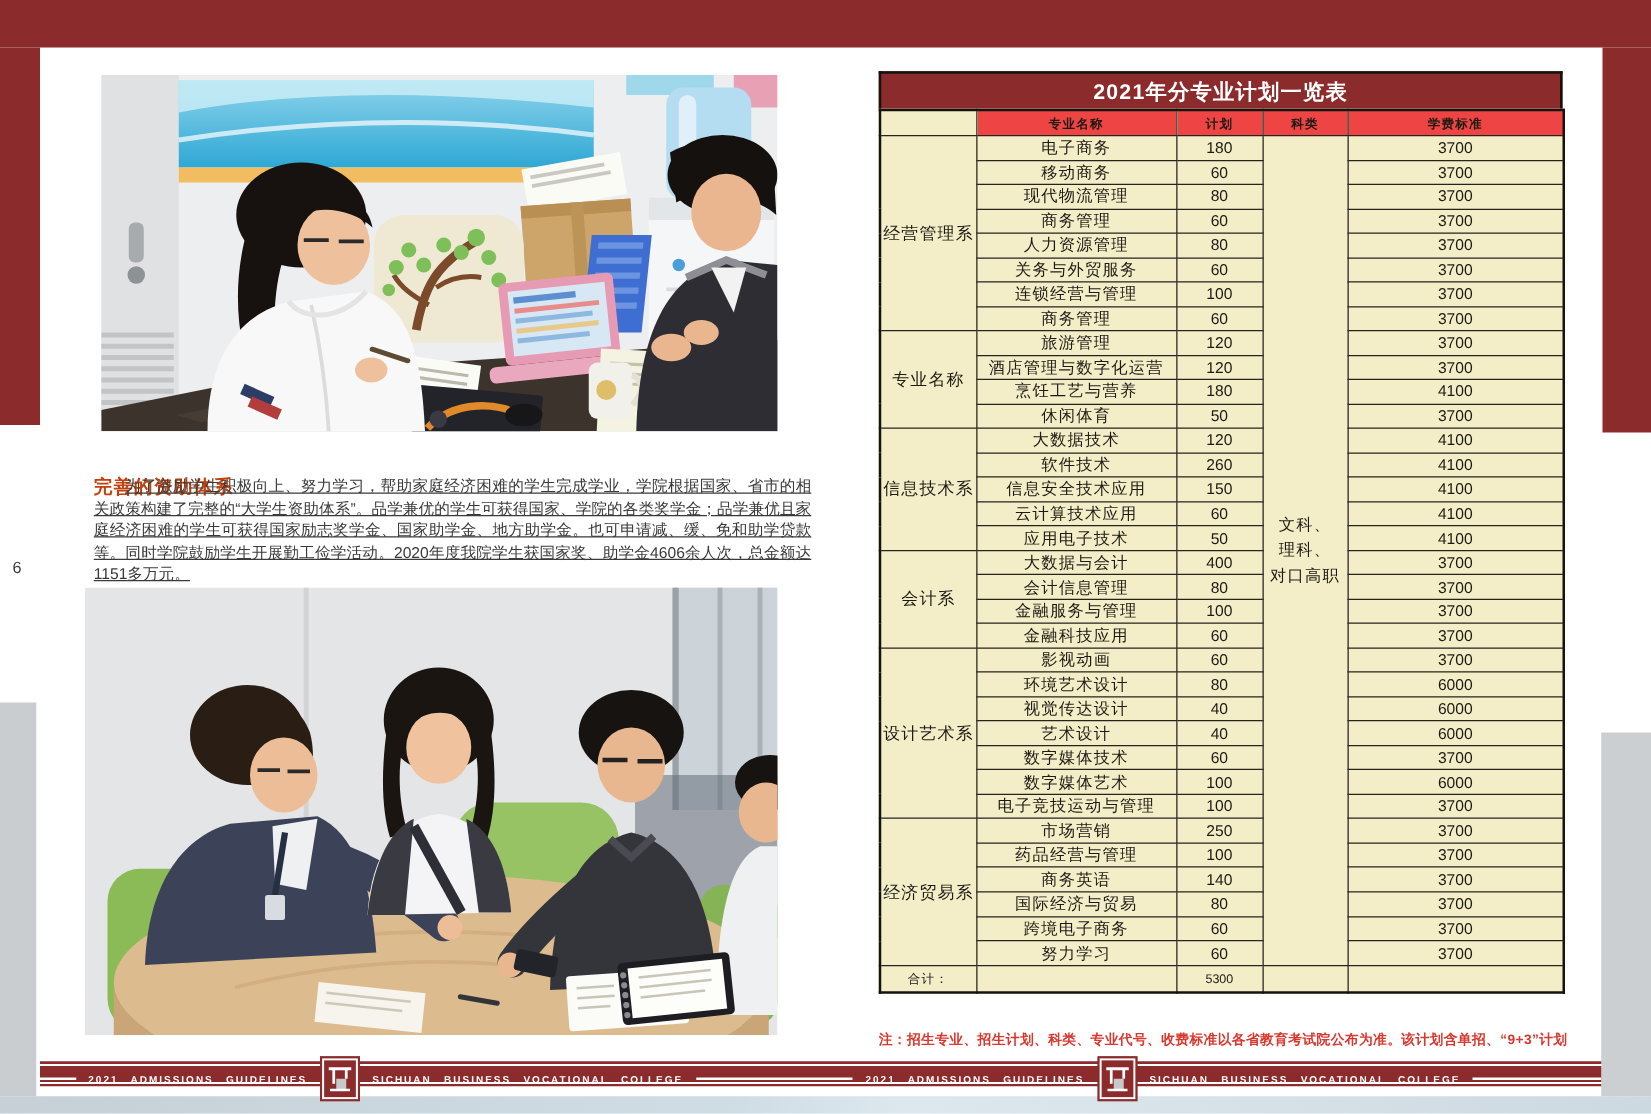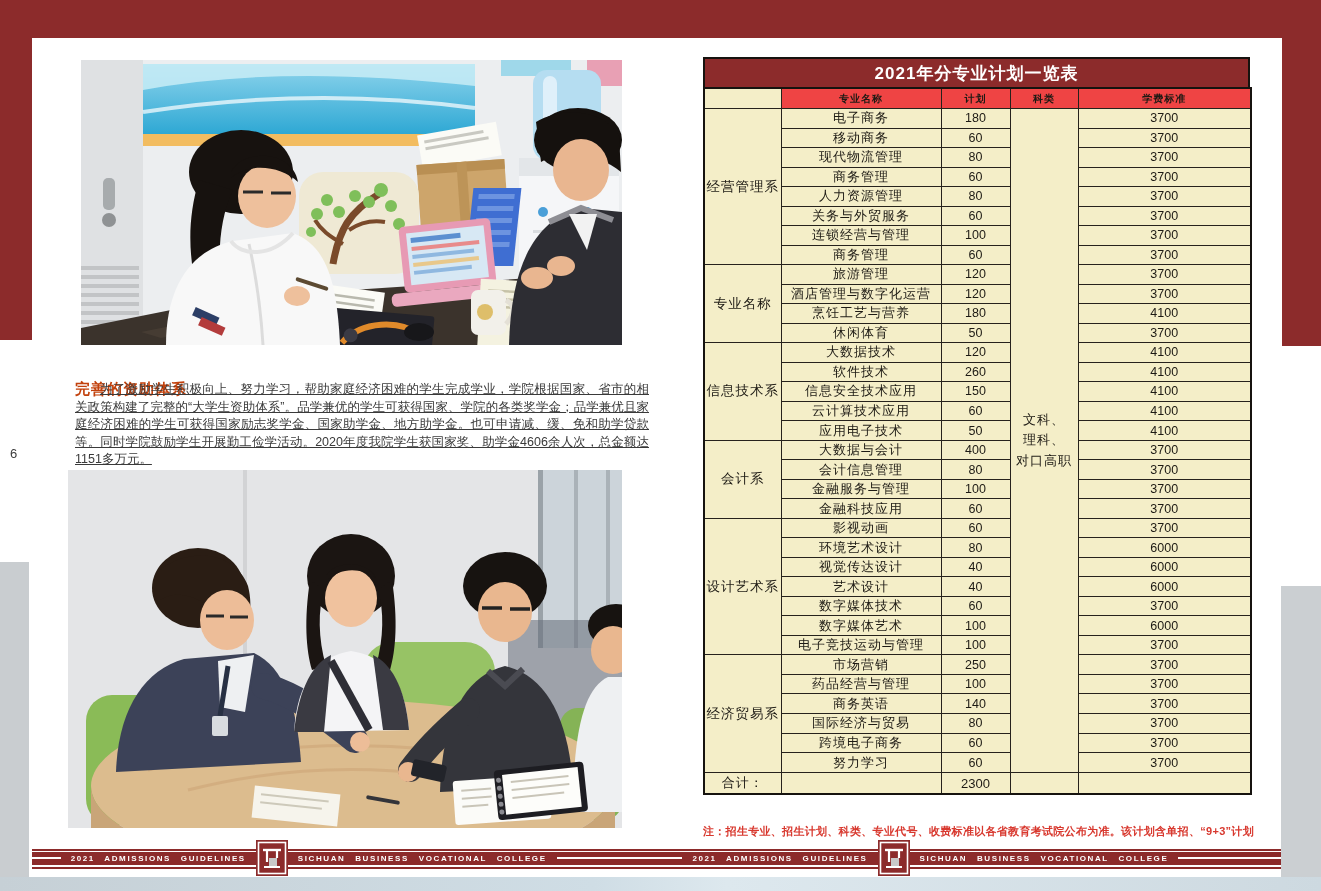--- a/index.html
+++ b/index.html
@@ -32,28 +32,28 @@
   table.plan{border-collapse:collapse;table-layout:fixed;width:547px;height:708px;
     background:#F4EEC8;border:2px solid #16130f;}
   table.plan th,table.plan td{border:1px solid #26221c;padding:0;text-align:center;
     overflow:hidden;color:#1d1a14;}
   th.cyan{background:#ef4444;color:#ffffff;font-size:10px;font-weight:bold;height:19px;letter-spacing:1px;}
   th.blank{background:#F4EEC8;height:19px;}
   td.dept{font-size:13.5px;letter-spacing:1px;}
   td.major{font-size:13px;letter-spacing:1px;}
   td.num{font-size:12.5px;}
   td.cat{font-size:13px;white-space:pre-line;line-height:1.55;letter-spacing:1px;}
-  tr.total-row td{height:20px;font-size:13px;margin-top:20px;}
+  tr.total-row td{height:20px;font-size:10px;margin-top:20px;}
   .table-note{position:absolute;left:703px;top:824px;width:560px;
     font-size:11px;font-weight:bold;color:#D8382E;letter-spacing:0.3px;margin:0;}
   
   .footer-band{position:absolute;left:32px;top:849px;width:1249px;height:20px;
     background:linear-gradient(to bottom,#8C2B2B 0,#8C2B2B 2px,#ffffff 2px,#ffffff 3.5px,
       #8C2B2B 3.5px,#8C2B2B 16.5px,#ffffff 16.5px,#ffffff 18px,#8C2B2B 18px,#8C2B2B 20px);}
-  .footer-group{position:absolute;top:849px;height:18px;display:flex;align-items:center;
+  .footer-group{position:absolute;top:849px;height:28px;display:flex;align-items:center;
     justify-content:center;gap:10px;}
   .footer-group.left{left:32px;width:628px;}
   .footer-group.right{left:660px;width:621px;}
   .footer-text{color:#ffffff;font-size:8px;font-weight:bold;letter-spacing:1.6px;
     word-spacing:6px;white-space:nowrap;}
   .footer-line{height:1.5px;background:#ffffff;}
   .footer-line.short{width:36px;}
   .footer-line.long{width:130px;}
   .footer-group.right .footer-line.long{width:165px;}
   .logo-box{width:32px;height:36px;flex:0 0 32px;background:#8C2B2B;position:relative;z-index:2;}
@@ -464,21 +464,21 @@
           <td class="num">3700</td>
         </tr>
         <tr>
           <td class="major">努力学习</td>
           <td class="num">60</td>
           <td class="num">3700</td>
         </tr>
         <tr class="total-row">
           <td class="dept">合计：</td>
           <td></td>
-          <td class="num">2300</td>
+          <td class="num">5300</td>
           <td></td>
           <td></td>
         </tr>
       </tbody>
   </table>
 </div>
 <p class="table-note">注：招生专业、招生计划、科类、专业代号、收费标准以各省教育考试院公布为准。该计划含单招、“9+3”计划</p>
 
 <div class="footer-band"></div>
 

